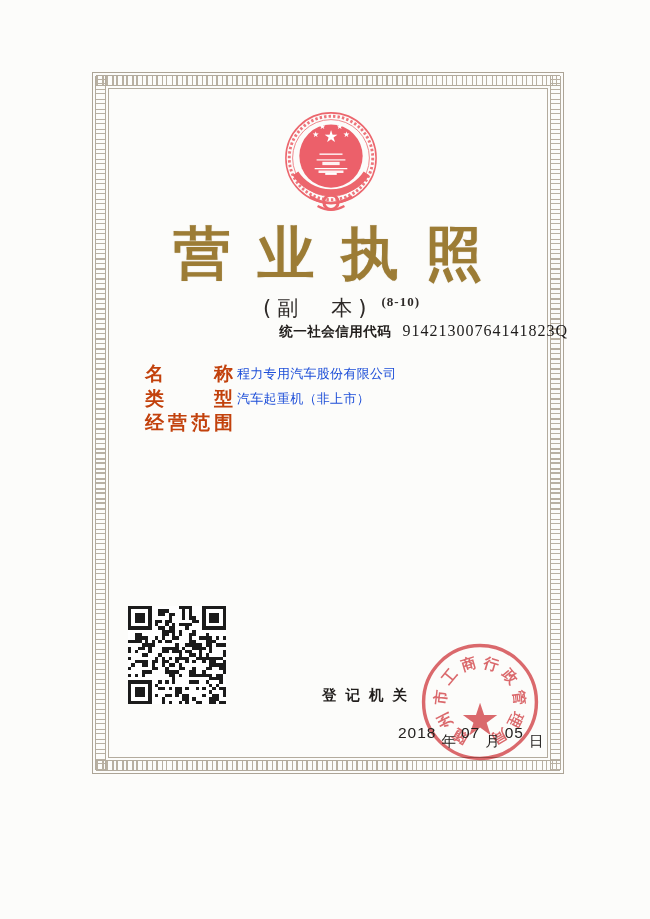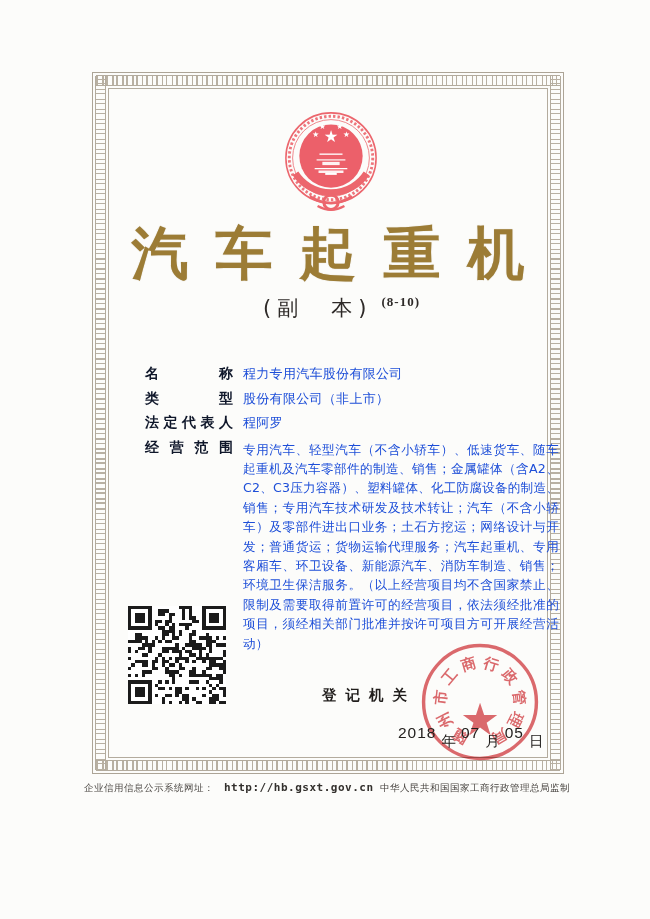--- a/index.html
+++ b/index.html
@@ -58,22 +58,22 @@
   .credit-label { font-size:13.5px; font-weight:bold; letter-spacing:.5px; }
   .credit-code {
     font-size:16px; font-family:"Liberation Serif", serif;
     letter-spacing:1px; margin-left:6px; color:#1d1b1a;
   }
 
   
   .fields { position:absolute; left:145px; top:366px; width:414px; }
   .field-row { display:flex; margin-bottom:9.5px; }
   .field-label {
-    width:88px; min-width:88px; margin-right:10px;
-    font-size:14px; font-weight:bold; color:#0f172a; line-height:15px;
+    width:88px; min-width:88px; margin-right:4px;
+    font-size:19px; font-weight:bold; color:#c2410c; line-height:15px;
     text-align:justify; text-align-last:justify;
   }
   .field-value { font-size:13px; color:#1d4ed8; line-height:15px; letter-spacing:.3px; }
   .field-row.scope .field-value {
     font-size:12.6px; line-height:19.4px; text-align:justify; letter-spacing:.2px;
   }
 
   
   .qr { position:absolute; left:128px; top:606px; width:98px; height:98px; background:#fff; }
   .qr svg { width:100%; height:100%; display:block; }
@@ -135,44 +135,43 @@
       <path d="M33 61h34" stroke="#ffffff" stroke-width="1.3"></path>
       <rect x="37" y="63" width="26" height="2.6" fill="#ffffff" opacity=".92"></rect>
       <path d="M44 66.5h12" stroke="#ffffff" stroke-width="2.2"></path>
       <path d="M13 66 A44 44 0 0 0 87 66" fill="none" stroke="#ec666d" stroke-width="7"></path>
       <circle cx="50" cy="96" r="7.5" fill="none" stroke="#ec666d" stroke-width="3"></circle>
       <path d="M28 90 Q50 104 72 90" fill="none" stroke="#ec666d" stroke-width="3"></path>
       <path d="M36 100 Q50 108 64 100" fill="none" stroke="#ec666d" stroke-width="2.2"></path>
     </svg>
   </div>
 
-  <div class="title">汽车起重机</div>
+  <div class="title">营业执照</div>
 
   <div class="subtitle-row">
     <span class="subtitle">(副　本)</span>
     <span class="copy-number">(8-10)</span>
   </div>
 
+  <div class="credit-line">
+    <span class="credit-label">统一社会信用代码</span>
+    <span class="credit-code">91421300764141823Q</span>
+  </div>
 
   <div class="fields">
     <div class="field-row">
       <div class="field-label">名称</div>
       <div class="field-value">程力专用汽车股份有限公司</div>
     </div>
     <div class="field-row">
       <div class="field-label">类型</div>
-      <div class="field-value">股份有限公司（非上市）</div>
-    </div>
-    <div class="field-row">
-      <div class="field-label">法定代表人</div>
-      <div class="field-value">程阿罗</div>
+      <div class="field-value">汽车起重机（非上市）</div>
     </div>
     <div class="field-row scope">
       <div class="field-label">经营范围</div>
-      <div class="field-value">专用汽车、轻型汽车（不含小轿车）、低速货车、随车起重机及汽车零部件的制造、销售；金属罐体（含A2、C2、C3压力容器）、塑料罐体、化工防腐设备的制造、销售；专用汽车技术研发及技术转让；汽车（不含小轿车）及零部件进出口业务；土石方挖运；网络设计与开发；普通货运；货物运输代理服务；汽车起重机、专用客厢车、环卫设备、新能源汽车、消防车制造、销售；环境卫生保洁服务。（以上经营项目均不含国家禁止、限制及需要取得前置许可的经营项目，依法须经批准的项目，须经相关部门批准并按许可项目方可开展经营活动）</div>
     </div>
   </div>
 
   <div class="qr">
     <svg id="qr-svg" viewBox="0 0 29 29" shape-rendering="crispEdges" fill="#1b1b1b" xmlns="http://www.w3.org/2000/svg">
         <rect x="0" y="0" width="1" height="1"></rect>
         <rect x="1" y="0" width="1" height="1"></rect>
         <rect x="2" y="0" width="1" height="1"></rect>
         <rect x="3" y="0" width="1" height="1"></rect>
         <rect x="4" y="0" width="1" height="1"></rect>
@@ -563,19 +562,14 @@
         <text transform="rotate(116.7 60 60)" x="60" y="26">理</text>
         <text transform="rotate(150 60 60)" x="60" y="26">局</text>
       </g>
     </svg>
   </div>
 
   <div class="date-line">
     <span class="date-num">2018</span><span class="date-unit">年</span><span class="date-num">07</span><span class="date-unit">月</span><span class="date-num">05</span><span class="date-unit">日</span>
   </div>
 
-  <div class="footer">
-    <span class="footer-left">企业信用信息公示系统网址：</span>
-    <span class="footer-url">http://hb.gsxt.gov.cn</span>
-    <span class="footer-right">中华人民共和国国家工商行政管理总局监制</span>
-  </div>
 
 </div>
 
 </body></html>

